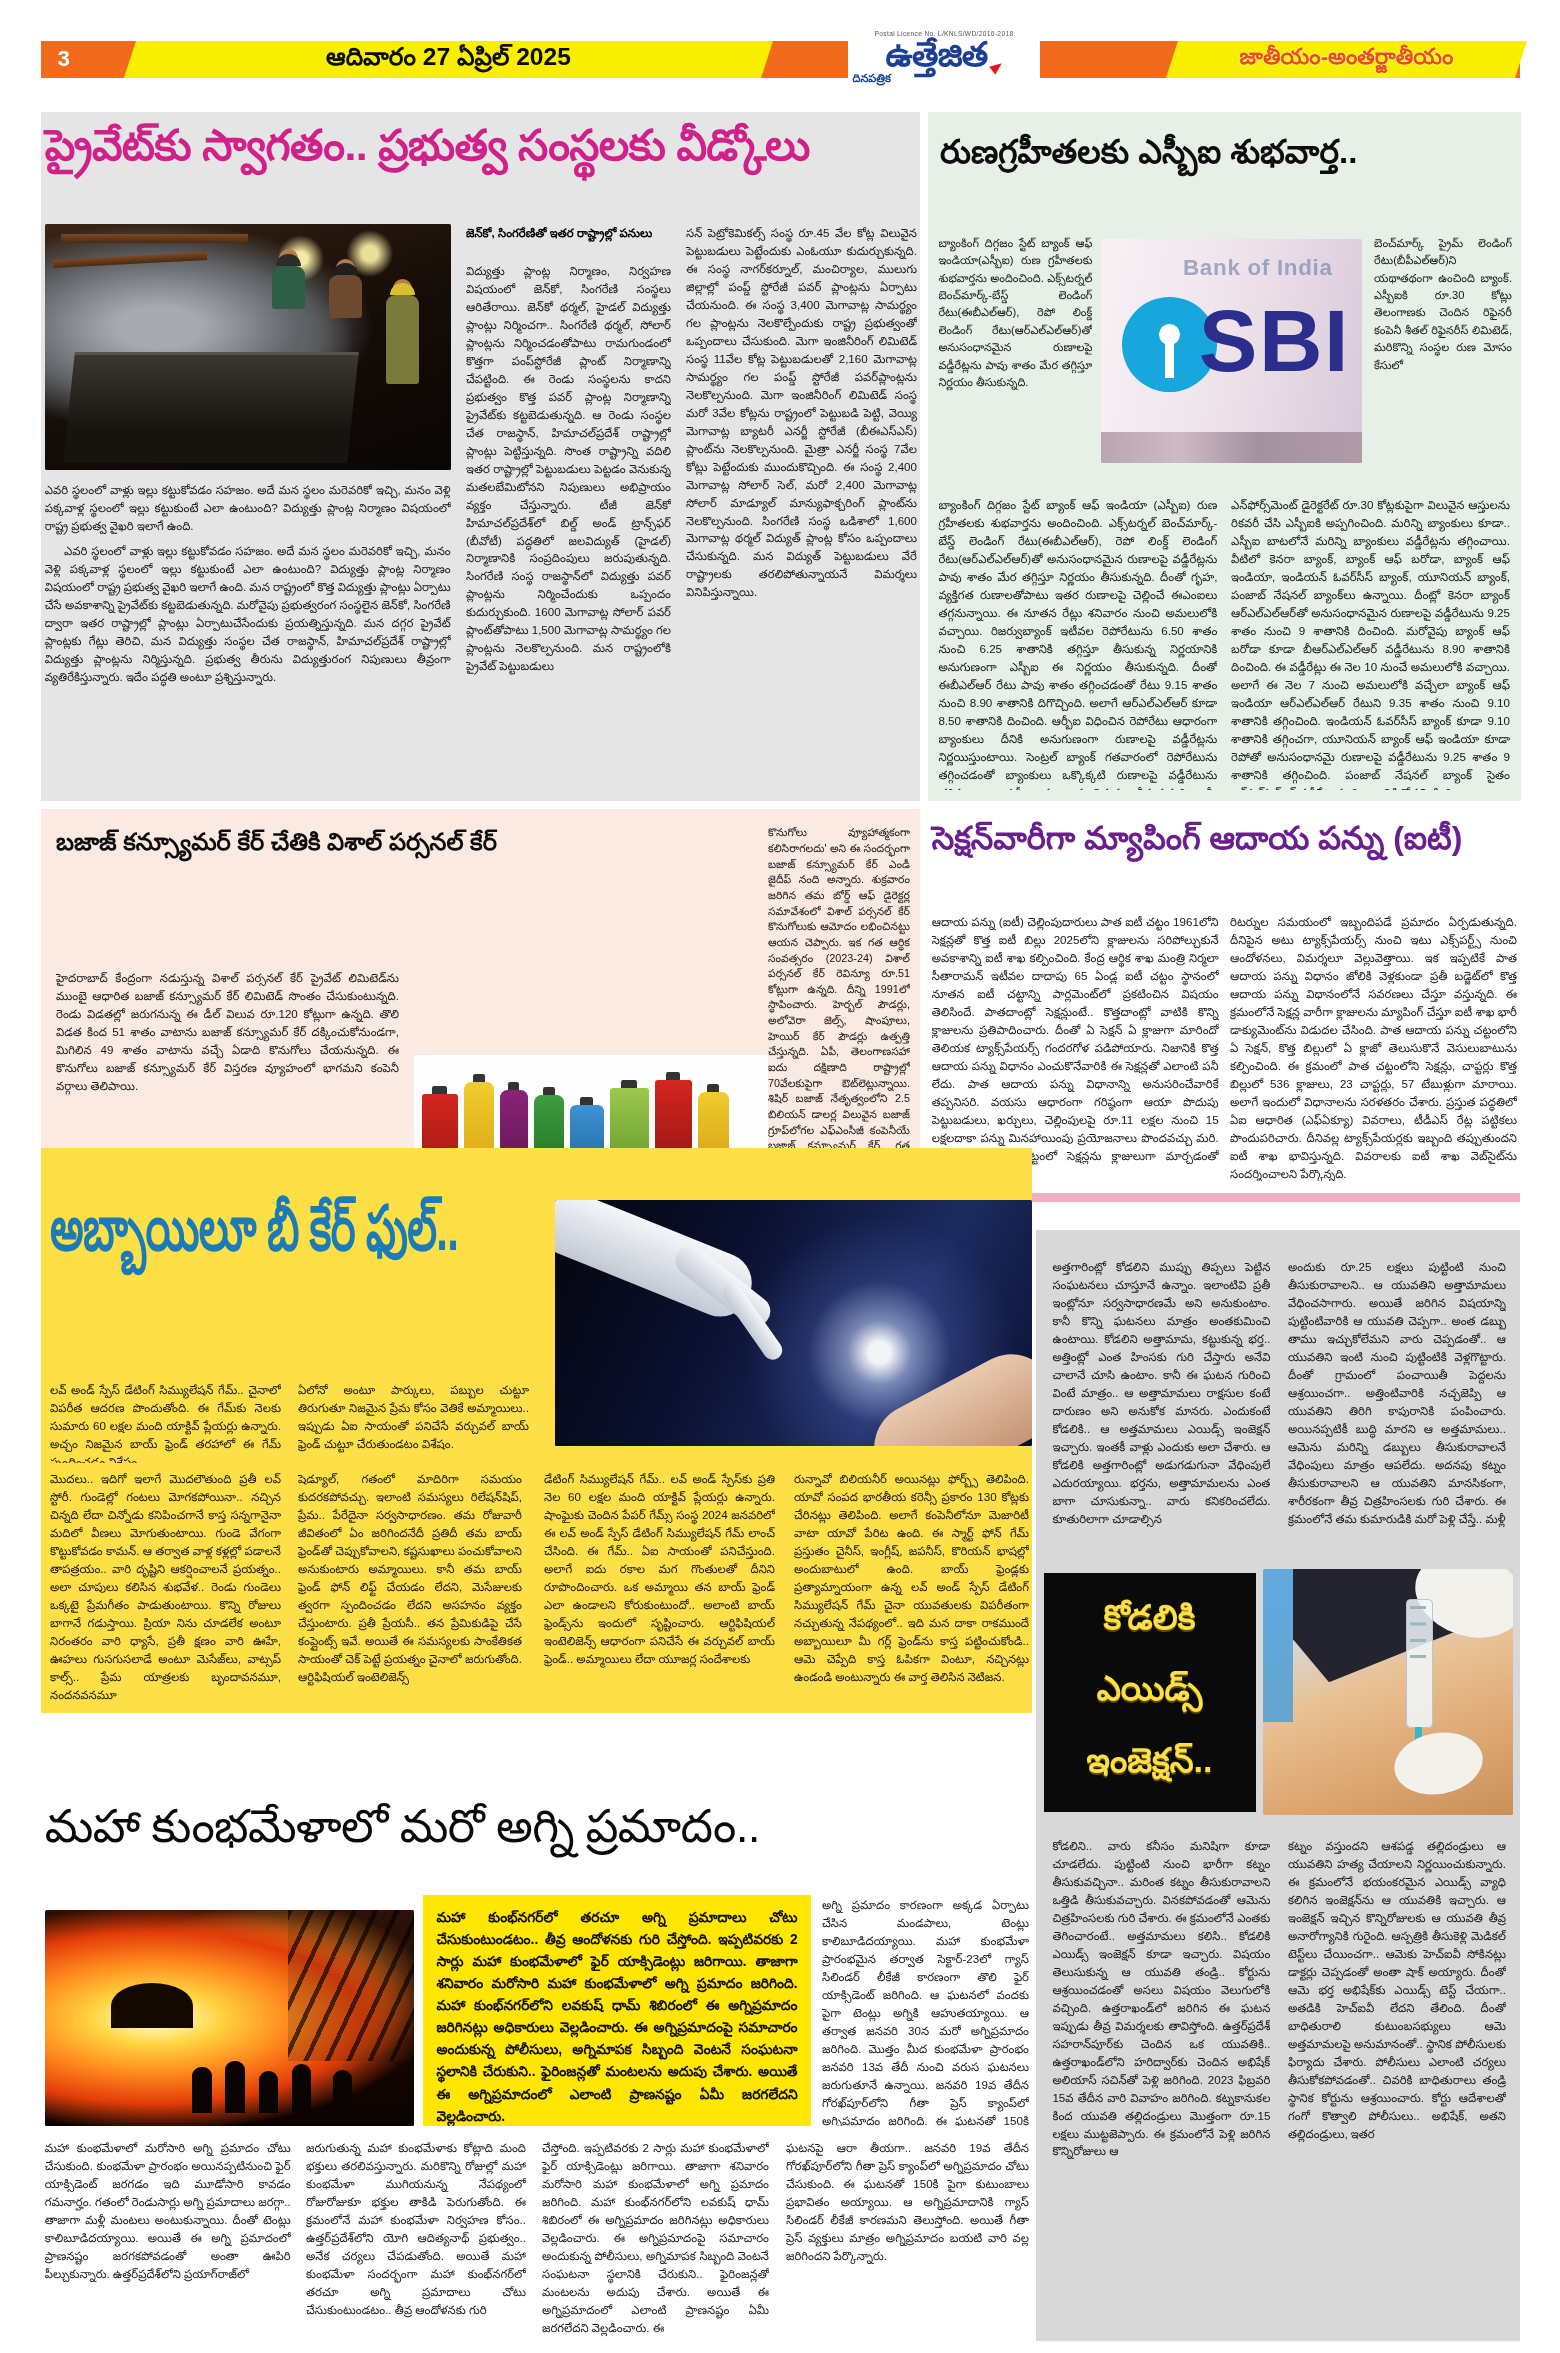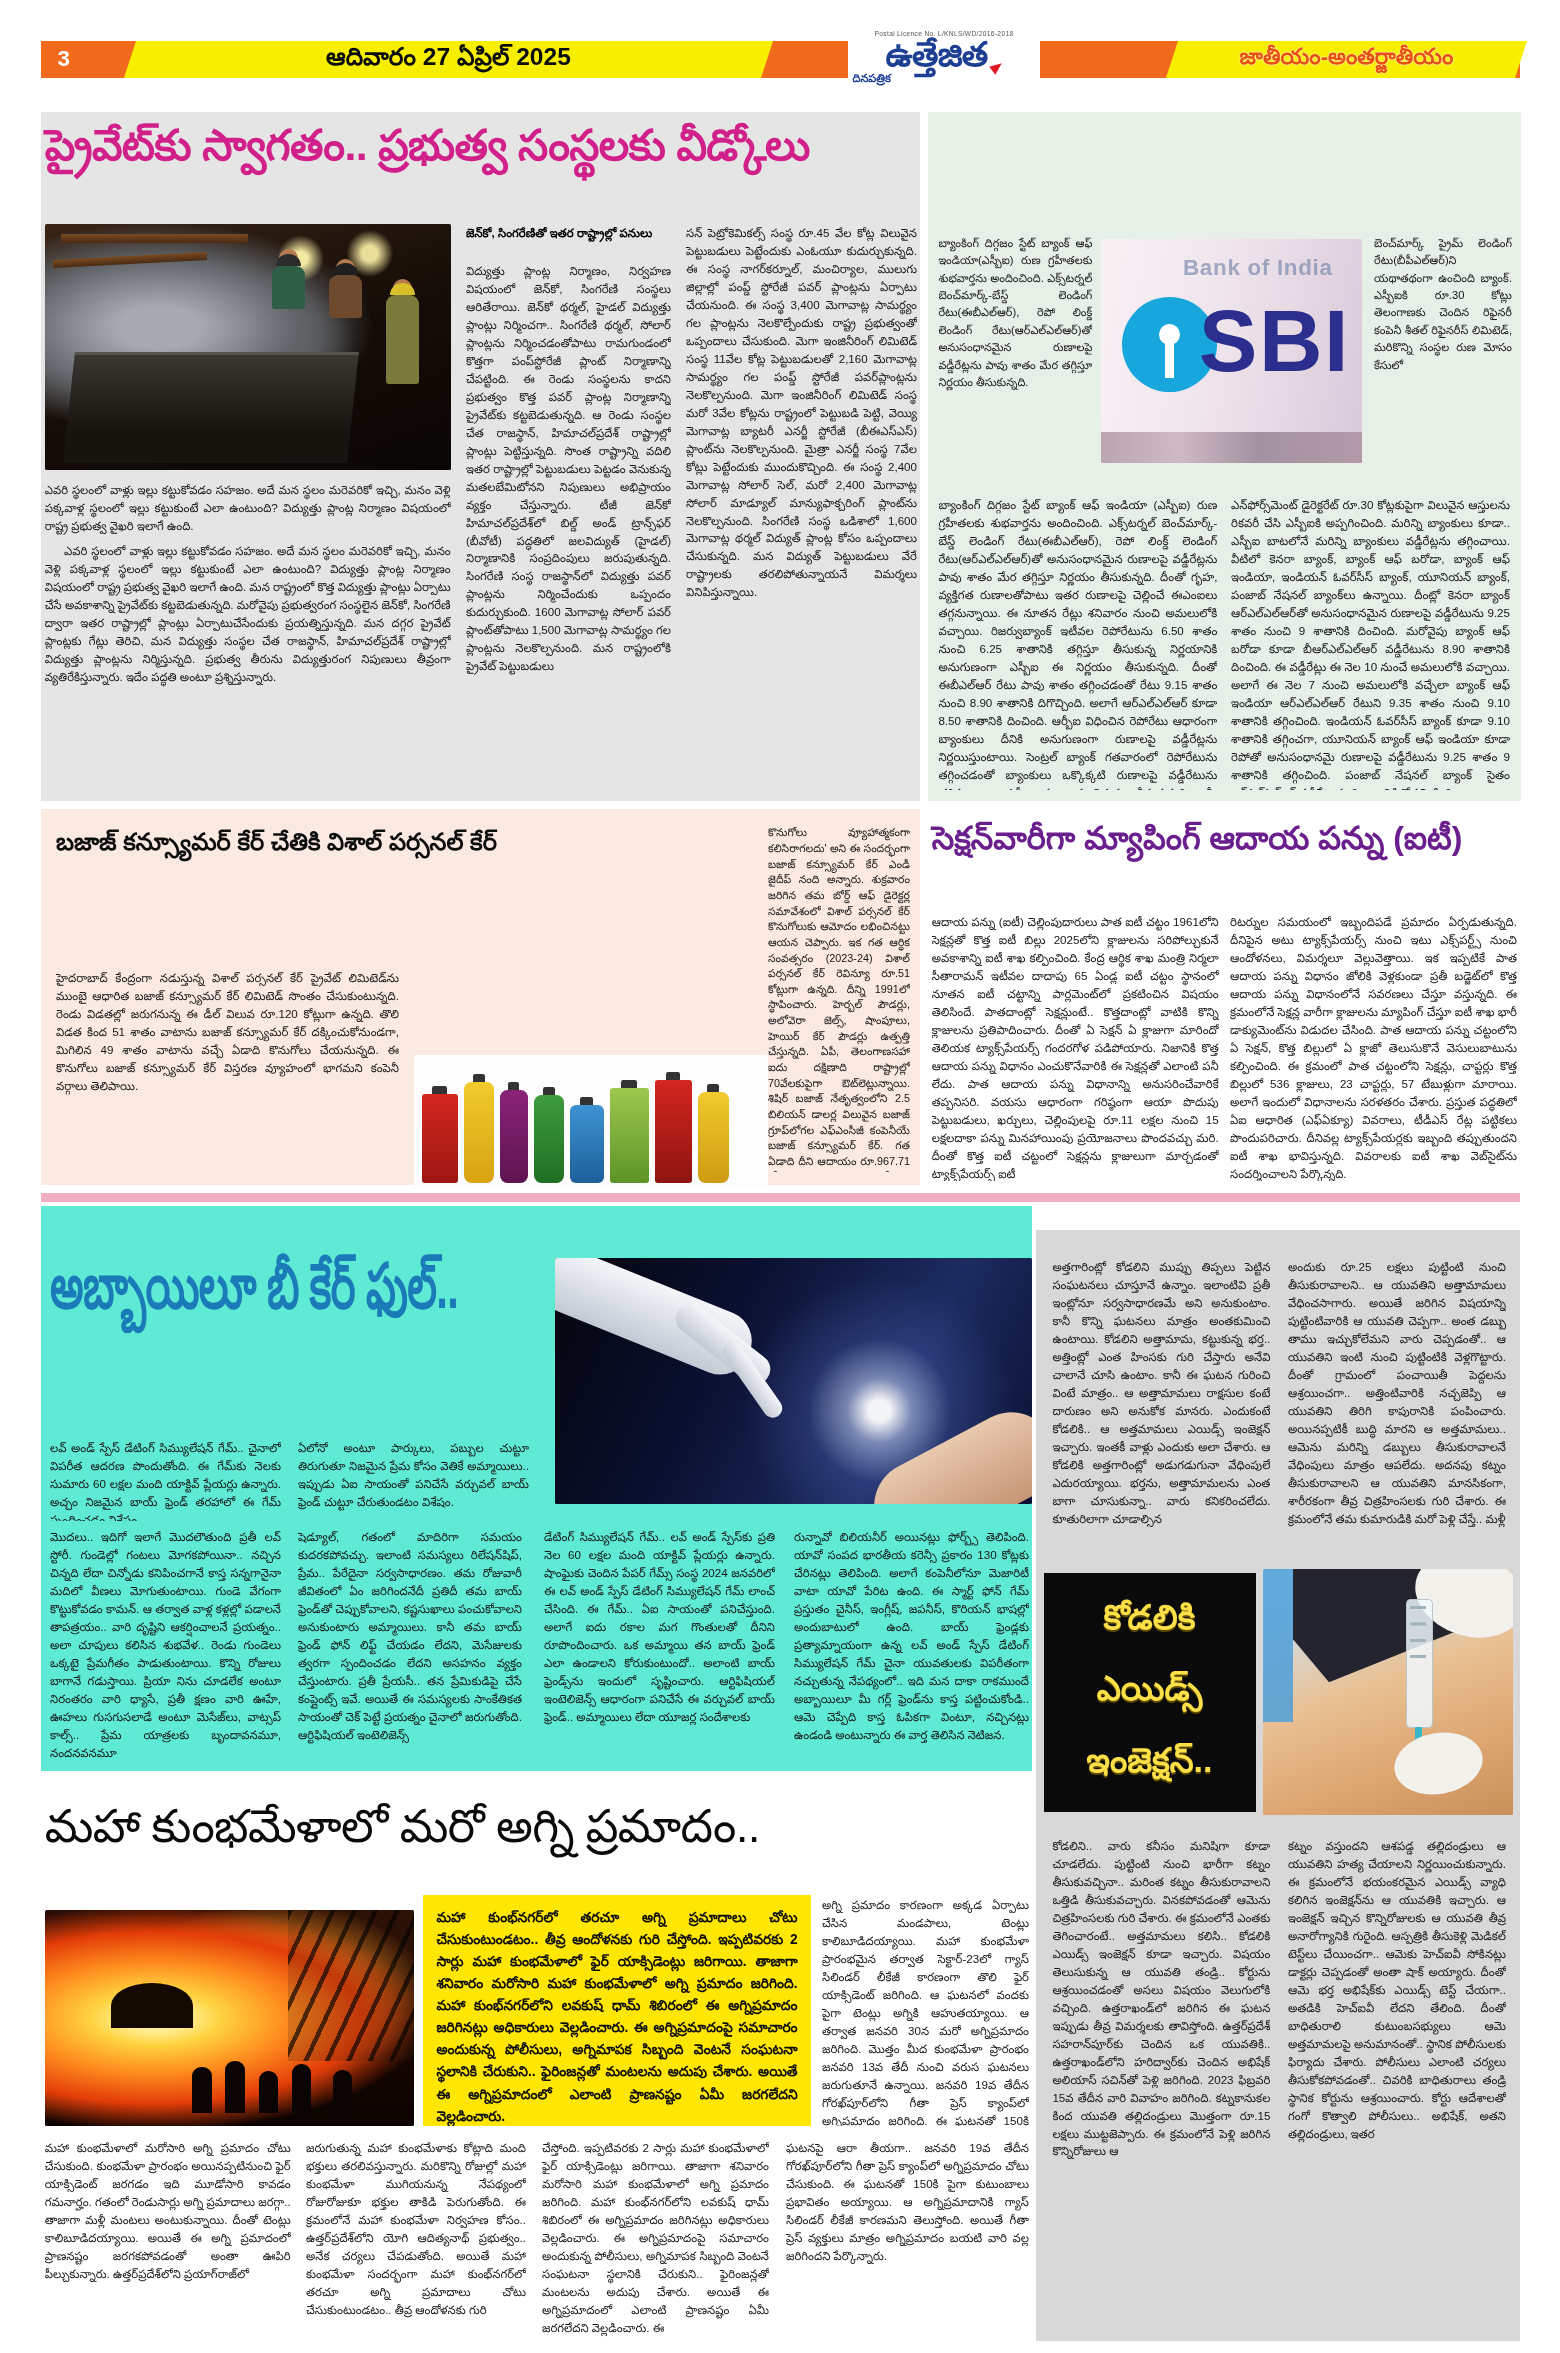--- a/index.html
+++ b/index.html
@@ -37,21 +37,21 @@
   .h-care{position:absolute;left:9px;top:45px;width:499px;font-size:42px;font-weight:900;color:#1B7AB8;
           transform:scale(1,1.5);transform-origin:top left;letter-spacing:-0.7px;white-space:nowrap;}
   .h-kumbh{position:absolute;left:3.7px;top:16.4px;width:984px;font-size:46px;font-weight:400;color:#0a0a0a;letter-spacing:-0.7px;}
 
   
   .a1{position:absolute;left:41px;top:112px;width:879px;height:689px;background:#e5e5e5;}
   .a2{position:absolute;left:928px;top:112px;width:593px;height:689px;background:#E7F0E7;}
   .a3{position:absolute;left:41px;top:809px;width:879px;height:376px;background:#FBEAE2;}
   .a4{position:absolute;left:928px;top:809px;width:593px;height:376px;background:#fff;}
   .band-pink{position:absolute;left:41px;top:1193px;width:1479px;height:9px;background:#F0AFBE;}
-  .a5{position:absolute;left:41px;top:1206px;width:991px;height:565px;background:#5eead4;}
+  .a5{position:absolute;left:41px;top:1148px;width:991px;height:565px;background:#fde047;}
   .aids{position:absolute;left:1036px;top:1230px;width:484px;height:1111px;background:#D8D8D8;}
   .a6{position:absolute;left:41px;top:1783px;width:991px;height:571px;background:#fff;}
 
   
   .photo-coal{left:3.7px;top:112px;width:406px;height:246px;
     background:
       radial-gradient(circle at 63% 14%, rgba(255,245,170,.95) 0 2%, rgba(255,245,170,0) 7%),
       radial-gradient(circle at 80% 12%, rgba(255,245,170,.9) 0 2%, rgba(255,245,170,0) 6%),
       radial-gradient(ellipse at 28% 42%, #a7abb0 0 10%, #84888d 22%, #5f6367 34%, rgba(30,25,20,0) 52%),
       radial-gradient(ellipse at 45% 48%, #8d9196 0 8%, #6a6e72 20%, rgba(30,25,20,0) 40%),
@@ -191,20 +191,21 @@
     <div class="col" style="left:425px;top:112px;width:205px;height:574px;">
       <div class="colhead">జెన్‌కో, సింగరేణితో ఇతర రాష్ట్రాల్లో పనులు</div>
       <div>విద్యుత్తు ప్లాంట్ల నిర్మాణం, నిర్వహణ విషయంలో జెన్‌కో, సింగరేణి సంస్థలు ఆరితేరాయి. జెన్‌కో థర్మల్, హైడల్ విద్యుత్తు ప్లాంట్లు నిర్మించగా.. సింగరేణి థర్మల్, సోలార్ ప్లాంట్లను నిర్మించడంతోపాటు రామగుండంలో కొత్తగా పంప్‌స్టోరేజీ ప్లాంట్ నిర్మాణాన్ని చేపట్టింది. ఈ రెండు సంస్థలను కాదని ప్రభుత్వం కొత్త పవర్ ప్లాంట్ల నిర్మాణాన్ని ప్రైవేట్‌కు కట్టబెడుతున్నది. ఆ రెండు సంస్థల చేత రాజస్థాన్, హిమాచల్‌ప్రదేశ్ రాష్ట్రాల్లో ప్లాంట్లు పెట్టిస్తున్నది. సొంత రాష్ట్రాన్ని వదిలి ఇతర రాష్ట్రాల్లో పెట్టుబడులు పెట్టడం వెనుకున్న మతలబేమిటోనని నిపుణులు అభిప్రాయం వ్యక్తం చేస్తున్నారు. టీజీ జెన్‌కో హిమాచల్‌ప్రదేశ్‌లో బిల్డ్ అండ్ ట్రాన్స్‌ఫర్ (బీవోటీ) పద్ధతిలో జలవిద్యుత్ (హైడల్) నిర్మాణానికి సంప్రదింపులు జరుపుతున్నది. సింగరేణి సంస్థ రాజస్థాన్‌లో విద్యుత్తు పవర్ ప్లాంట్లను నిర్మించేందుకు ఒప్పందం కుదుర్చుకుంది. 1600 మెగావాట్ల సోలార్ పవర్ ప్లాంట్‌తోపాటు 1,500 మెగావాట్ల సామర్థ్యం గల ప్లాంట్లను నెలకొల్పనుంది. మన రాష్ట్రంలోకి ప్రైవేట్ పెట్టుబడులు</div>
     </div>
     <div class="col" style="left:645px;top:112px;width:231px;height:574px;">
       <div>సన్ పెట్రోకెమికల్స్ సంస్థ రూ.45 వేల కోట్ల విలువైన పెట్టుబడులు పెట్టేందుకు ఎంఓయూ కుదుర్చుకున్నది. ఈ సంస్థ నాగర్‌కర్నూల్, మంచిర్యాల, ములుగు జిల్లాల్లో పంప్డ్ స్టోరేజీ పవర్ ప్లాంట్లను ఏర్పాటు చేయనుంది. ఈ సంస్థ 3,400 మెగావాట్ల సామర్థ్యం గల ప్లాంట్లను నెలకొల్పేందుకు రాష్ట్ర ప్రభుత్వంతో ఒప్పందాలు చేసుకుంది. మెగా ఇంజినీరింగ్ లిమిటెడ్ సంస్థ 11వేల కోట్ల పెట్టుబడులతో 2,160 మెగావాట్ల సామర్థ్యం గల పంప్డ్ స్టోరేజీ పవర్‌ప్లాంట్లను నెలకొల్పనుంది. మెగా ఇంజినీరింగ్ లిమిటెడ్ సంస్థ మరో 3వేల కోట్లను రాష్ట్రంలో పెట్టుబడి పెట్టి, వెయ్యి మెగావాట్ల బ్యాటరీ ఎనర్జీ స్టోరేజీ (బీఈఎస్ఎస్) ప్లాంట్‌ను నెలకొల్పనుంది. మైత్రా ఎనర్జీ సంస్థ 7వేల కోట్లు పెట్టేందుకు ముందుకొచ్చింది. ఈ సంస్థ 2,400 మెగావాట్ల సోలార్ సెల్, మరో 2,400 మెగావాట్ల సోలార్ మాడ్యూల్ మాన్యుఫాక్చరింగ్ ప్లాంట్‌ను నెలకొల్పనుంది. సింగరేణి సంస్థ ఒడిశాలో 1,600 మెగావాట్ల థర్మల్ విద్యుత్ ప్లాంట్ల కోసం ఒప్పందాలు చేసుకున్నది. మన విద్యుత్ పెట్టుబడులు వేరే రాష్ట్రాలకు తరలిపోతున్నాయనే విమర్శలు వినిపిస్తున్నాయి.</div>
     </div>
   </section>
 
   <section class="a2">
+    <div class="h-sbi">రుణగ్రహీతలకు ఎస్బీఐ శుభవార్త..</div>
     <div class="col" style="left:10.4px;top:123px;width:154px;height:246px;font-size:11.2px;">
       <div>బ్యాంకింగ్ దిగ్గజం స్టేట్ బ్యాంక్ ఆఫ్ ఇండియా(ఎస్బీఐ) రుణ గ్రహీతలకు శుభవార్తను అందించింది. ఎక్స్‌టర్నల్ బెంచ్‌మార్క్-బేస్డ్ లెండింగ్ రేటు(ఈబీఎల్ఆర్), రెపో లింక్డ్ లెండింగ్ రేటు(ఆర్ఎల్ఎల్ఆర్)తో అనుసంధానమైన రుణాలపై వడ్డీరేట్లను పావు శాతం మేర తగ్గిస్తూ నిర్ణయం తీసుకున్నది.</div>
     </div>
     <div class="photo photo-sbi">
       <div class="sbi-sign">Bank of India</div>
       <div class="sbi-circle">
         <div class="sbi-hole"></div>
           <div class="sbi-slot"></div>
       </div>
       <div class="sbi-word">SBI</div>

